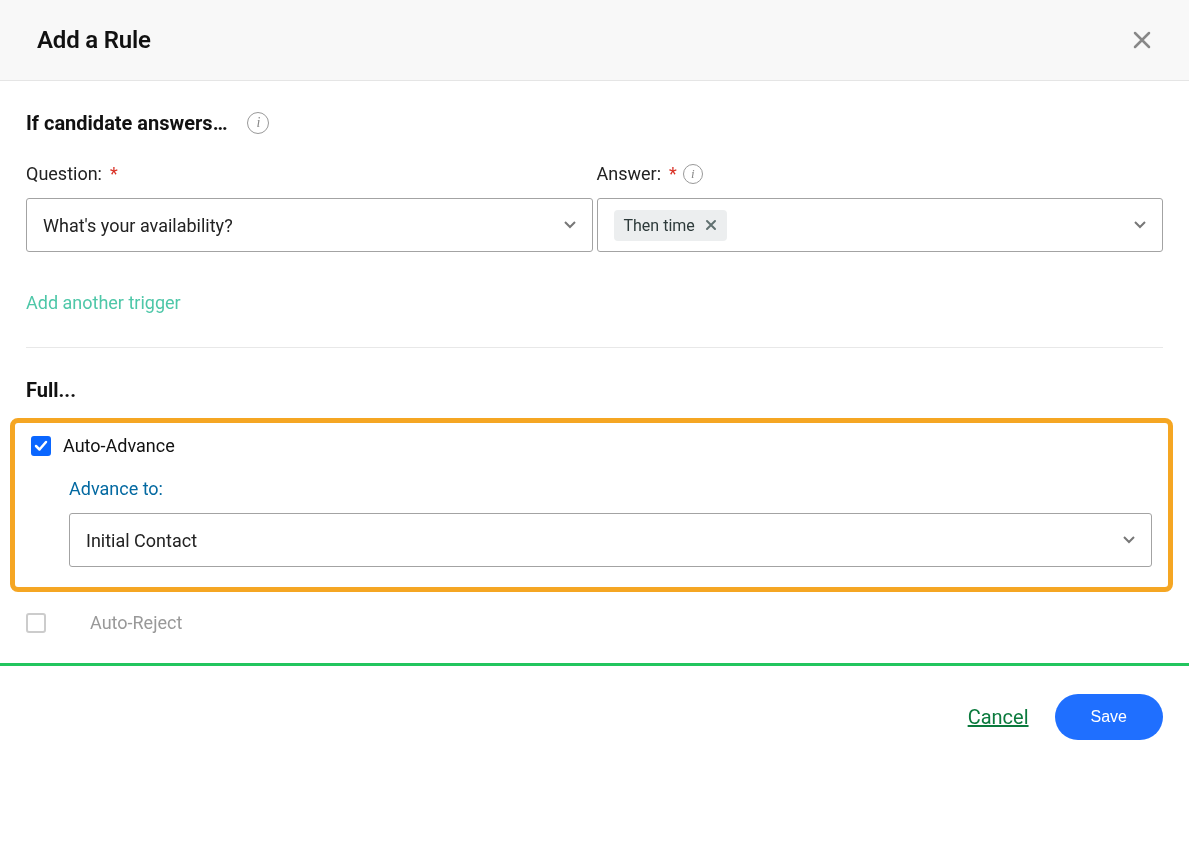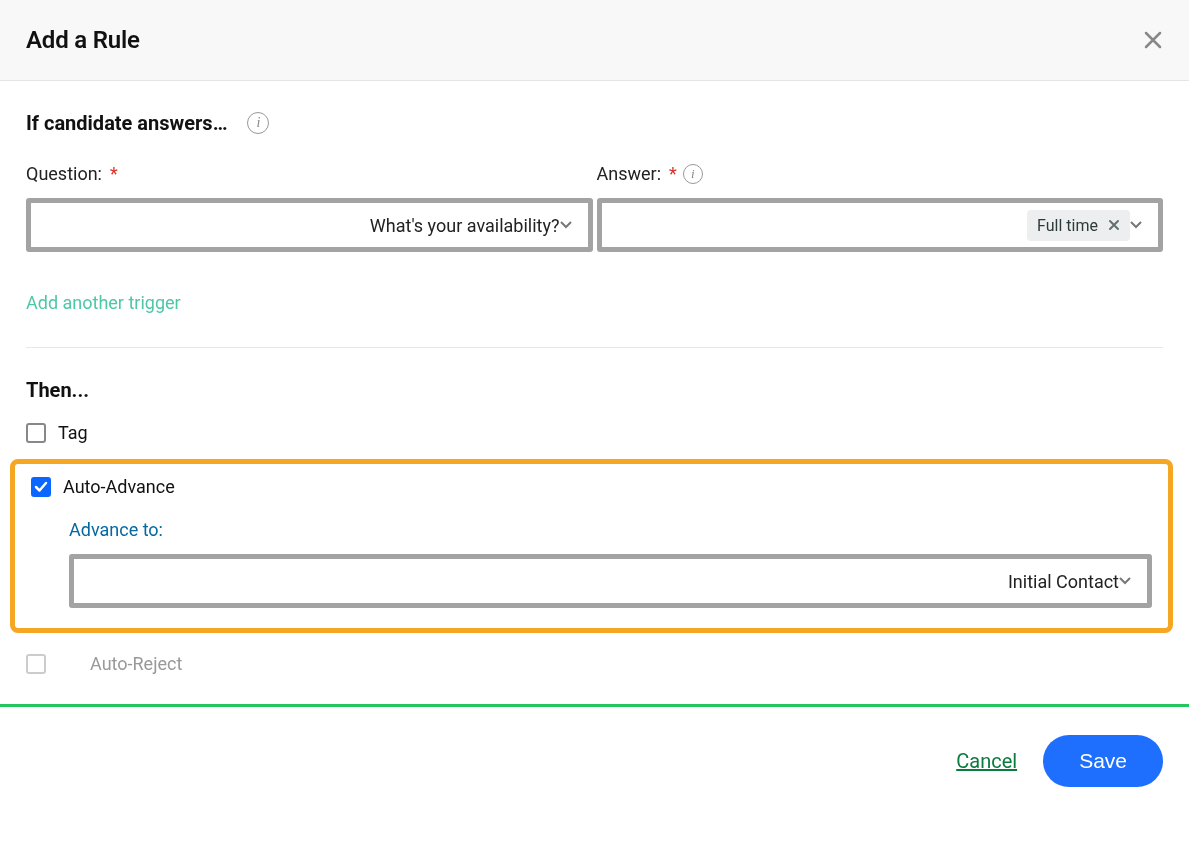--- a/index.html
+++ b/index.html
@@ -5,21 +5,21 @@
     * { box-sizing: border-box; margin: 0; padding: 0; }
     body {
       font-family: -apple-system, BlinkMacSystemFont, "Segoe UI", Roboto, Helvetica, Arial, sans-serif;
       color: #111;
       background: #fff;
       width: 1189px;
     }
     .header {
       background: #f8f8f8;
       border-bottom: 1px solid #e5e5e5;
-      padding: 26px 26px;
+      padding: 26px 37px;
       display: flex;
       align-items: center;
       justify-content: space-between;
     }
     .header h1 {
       font-size: 24px;
       font-weight: 600;
       letter-spacing: -0.2px;
     }
     .close-icon {
@@ -70,27 +70,27 @@
       display: inline-flex;
       align-items: center;
       gap: 6px;
       margin-bottom: 14px;
     }
     .req {
       color: #d93025;
       margin-left: 2px;
     }
     .select {
-      border: 5px solid #a3a3a3;
+      border: 1px solid #a3a3a3;
       border-radius: 3px;
       background: #fff;
       height: 54px;
       display: flex;
       align-items: center;
-      justify-content: flex-end;
+      justify-content: space-between;
       padding: 0 16px;
       cursor: pointer;
       font-size: 18px;
       color: #222;
     }
     .chevron {
       color: #777;
       display: inline-flex;
     }
     .pill-container {
@@ -195,21 +195,21 @@
       color: #0b7a3d;
       font-size: 20px;
       text-decoration: underline;
       cursor: pointer;
     }
     .save-btn {
       background: #1f6fff;
       color: #fff;
       border: none;
       border-radius: 30px;
-      font-size: 21px;
+      font-size: 16px;
       font-weight: 500;
       padding: 14px 36px;
       cursor: pointer;
     }
   </style>
 </head>
 <body>
 
 <div class="header">
   <h1>Add a Rule</h1>
@@ -244,47 +244,43 @@
     </div>
     <div class="col">
       <div class="label">
         <span>Answer:</span>
           <span class="req">*</span>
         <span class="info-icon info-icon-sm">i</span>
       </div>
       <div class="select">
         <div class="pill-container">
           <span class="pill">
-            <span>Full time</span>
+            <span>Then time</span>
             <span class="pill-x">
               <svg width="12" height="12" viewBox="0 0 12 12">
                   <path d="M2 2 L10 10 M10 2 L2 10" stroke="#607070" stroke-width="2" stroke-linecap="round"></path>
                 </svg>
             </span>
           </span>
         </div>
         <span class="chevron">
           <svg width="12" height="8" viewBox="0 0 12 8">
               <path d="M1 1 L6 6 L11 1" fill="none" stroke="#777" stroke-width="2"></path>
             </svg>
         </span>
       </div>
     </div>
   </div>
 
   <span class="add-trigger">Add another trigger</span>
 
   <hr class="divider">
 
-  <div class="then-title">Then...</div>
-
-  <div class="checkbox-row">
-    <span class="checkbox"></span>
-    <span class="checkbox-label">Tag</span>
-  </div>
+  <div class="then-title">Full...</div>
+
 
   <div class="highlight-box">
     <div class="checkbox-row">
       <span class="checkbox checked">
         <svg width="14" height="14" viewBox="0 0 14 14">
             <path d="M2 7 L5.5 10.5 L12 3" fill="none" stroke="#fff" stroke-width="2.5" stroke-linecap="round" stroke-linejoin="round"></path>
           </svg>
       </span>
       <span class="checkbox-label">Auto-Advance</span>
     </div>

